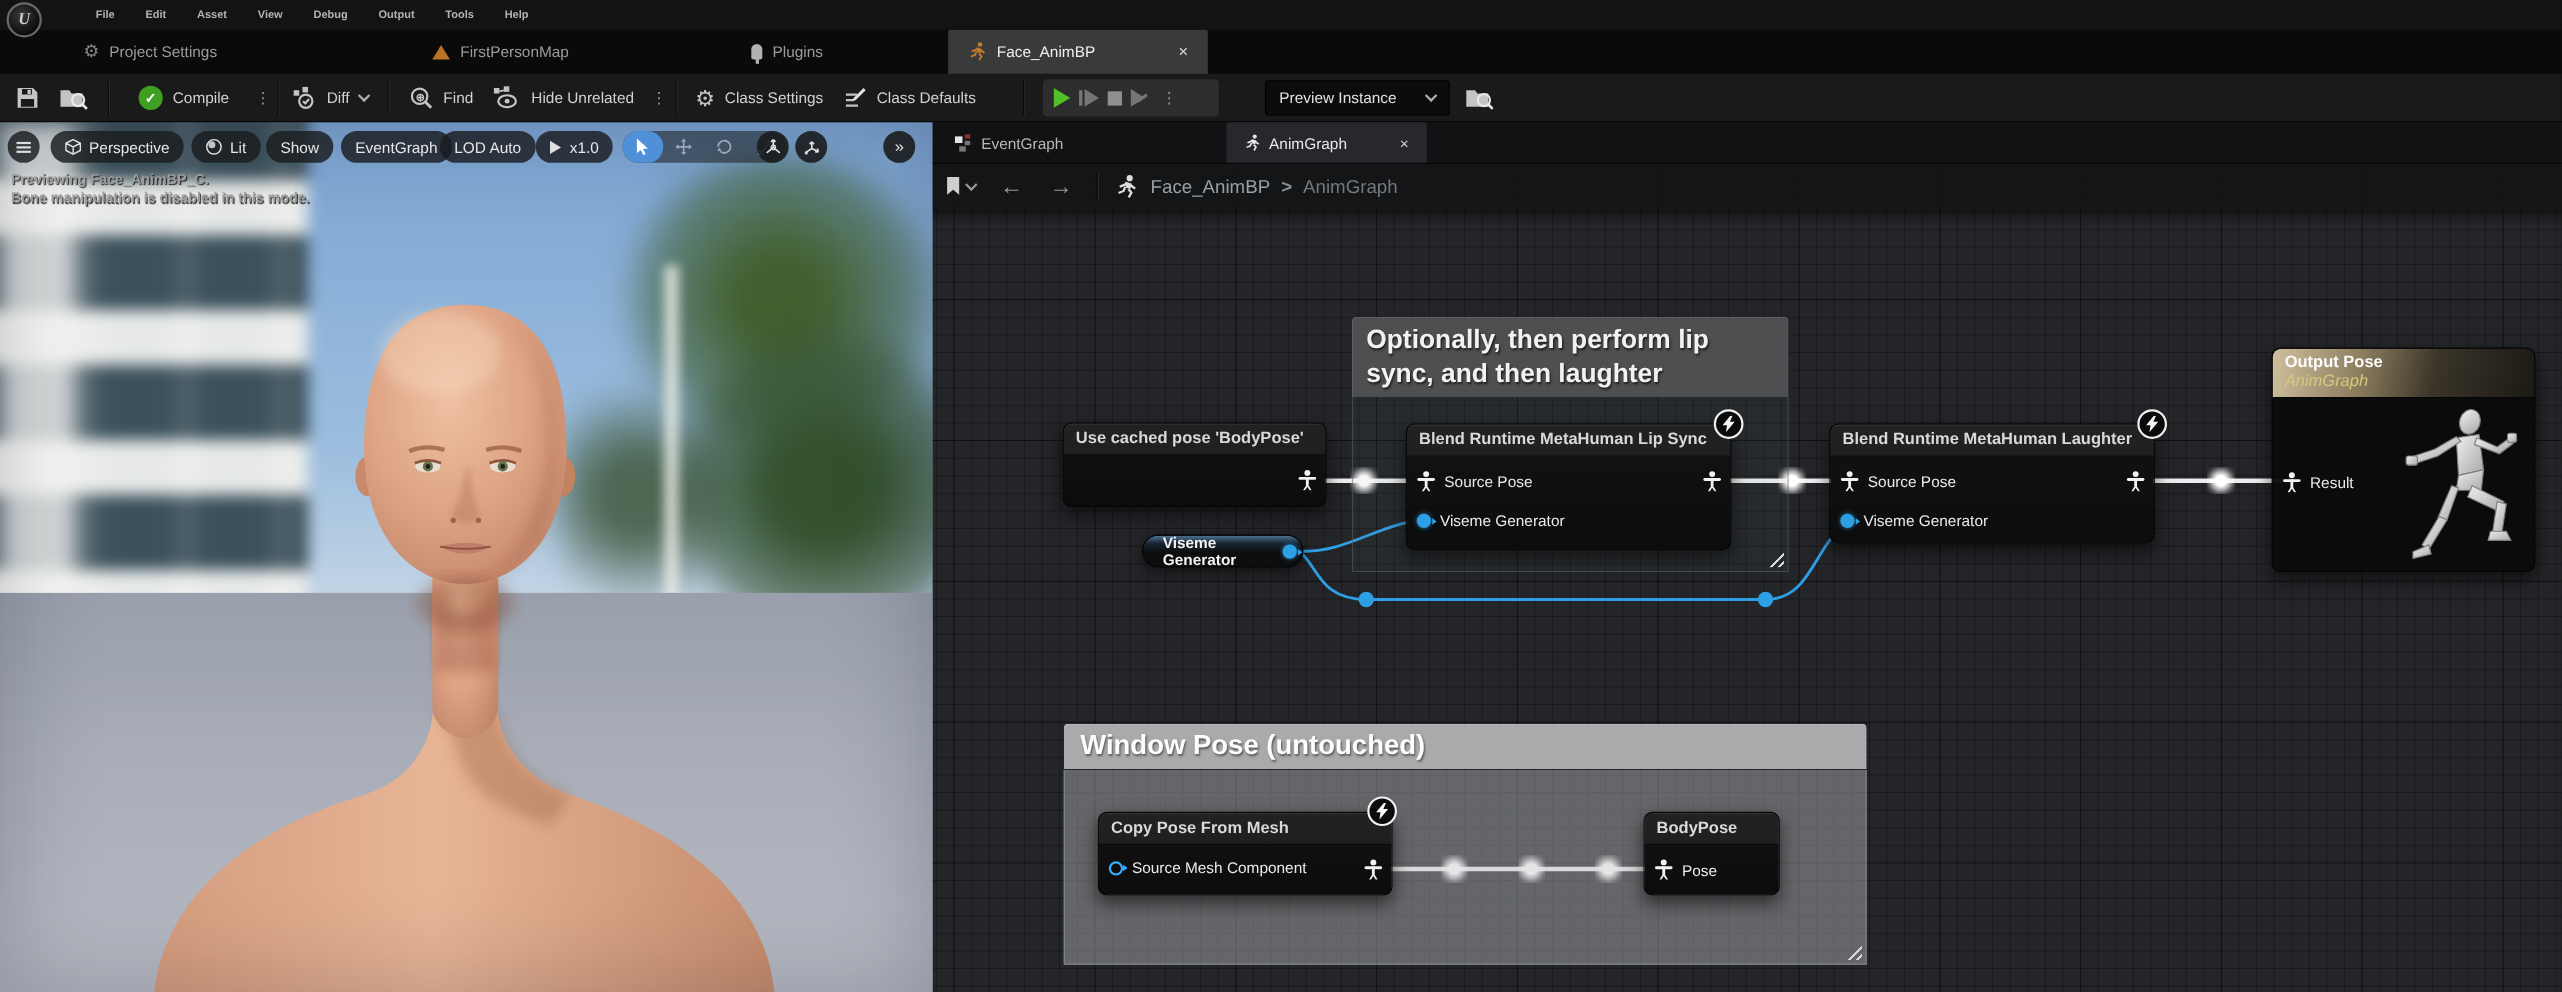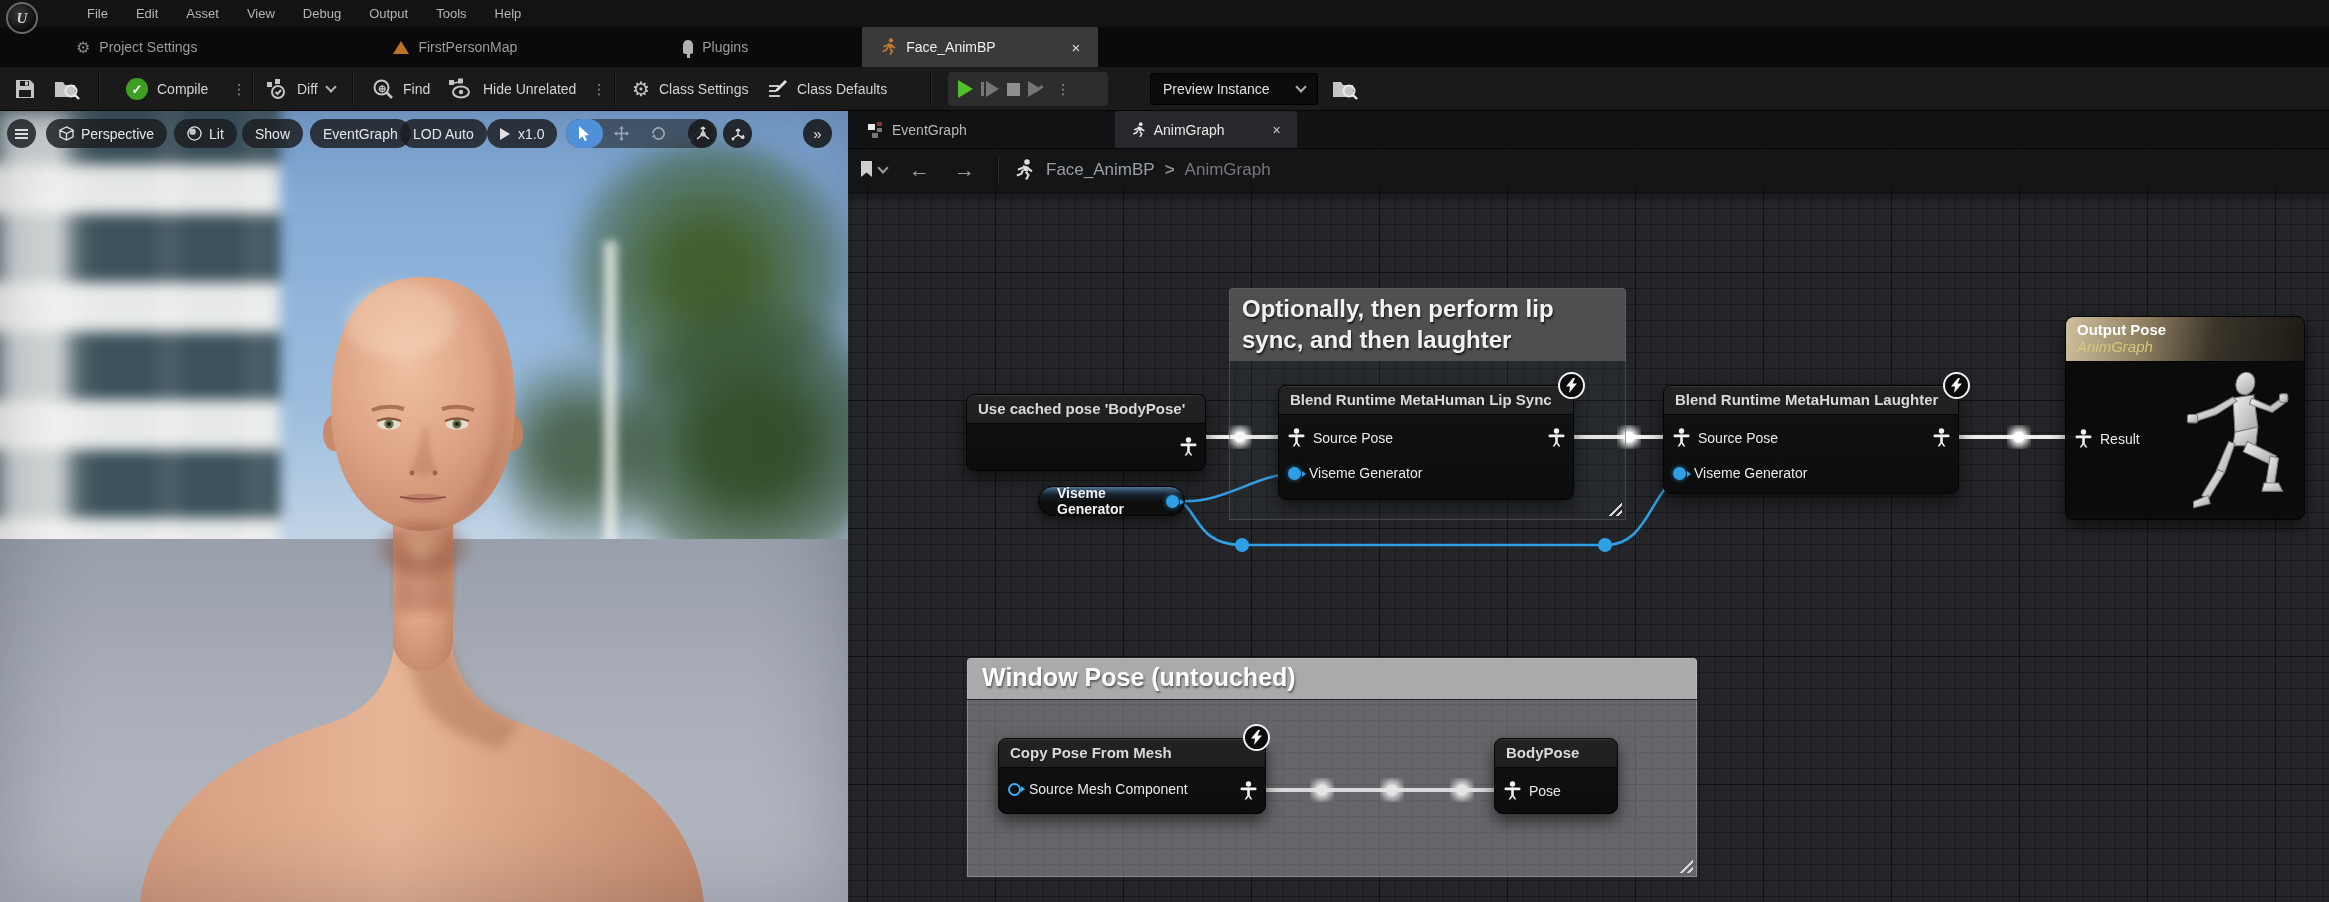--- a/index.html
+++ b/index.html
@@ -9,21 +9,21 @@
     font-family:"Liberation Sans", sans-serif; background:#141414;
     -webkit-font-smoothing:antialiased; color:#c8c8c8;
   }
 
   
   .menubar { position:absolute; left:0; top:0; width:100%; height:27px; background:#131313; display:flex; align-items:center; z-index:40; }
   .ue-logo { position:absolute; left:6px; top:2px; width:32px; height:32px; border-radius:50%;
     background:radial-gradient(circle at 40% 35%, #3a3a3a, #0c0c0c 70%); border:2px solid #6a6a6a; z-index:60;
     display:flex; align-items:center; justify-content:center; color:#cfcfcf; font-weight:bold; font-style:italic; font-size:15px; font-family:"Liberation Serif",serif;}
   .menu-items { display:flex; margin-left:75px; gap:4px; }
-  .menu-item { color:#b4b4b4; font-size:13px; padding:4px 12px; cursor:default; }
+  .menu-item { color:#b4b4b4; font-size:10px; padding:4px 12px; cursor:default;font-weight:bold; }
 
   
   .tabstrip { position:absolute; left:0; top:27px; width:100%; height:40px; background:#0a0a0a; display:flex; align-items:stretch; z-index:39; }
   .atab { display:flex; align-items:center; gap:9px; padding:0 18px; font-size:14px; color:#9b9b9b; }
   .atab .ticon { opacity:.85; }
   .atab.ghost1 { margin-left:58px; }
   .atab.ghost2 { margin-left:160px; }
   .atab.ghost3 { margin-left:130px; }
   .atab.active { margin-left:96px; background:#3a3a3a; color:#efefef; border-radius:2px 2px 0 0; width:236px; justify-content:flex-start; }
   .atab.active .close { margin-left:auto; color:#dcdcdc; font-size:15px; }
@@ -404,20 +404,24 @@
       <div class="pill round" style="left:723px;background:rgba(26,28,30,.9)">
         <svg width="16" height="16" viewBox="0 0 16 16">
             <path d="M2 13 L8 9 L14 12 M8 9 L8 3 M8 3 l-2 2 M8 3 l2 2 M14 12 l-3 0 M14 12 l-1 -3" stroke="#e0e0e0" stroke-width="1.5" fill="none"></path>
             <circle cx="3" cy="13" r="1.4" fill="#e0e0e0"></circle>
           </svg>
       </div>
       <div class="pill round" style="left:803px;background:rgba(26,28,30,.9)">
           <span style="font-size:15px;color:#e6e6e6">»</span>
         </div>
     </div>
+    <div class="vp-overlay-text">
+      <div>Previewing Face_AnimBP_C.</div>
+      <div>Bone manipulation is disabled in this mode.</div>
+    </div>
   </div>
 
   <div class="graph">
 
     <svg width="1481" height="791" viewBox="0 0 1481 791" style="position:absolute;left:0;top:0">
       <defs>
           <filter id="wglow">
             <feGaussianBlur stdDeviation="3.5"></feGaussianBlur>
           </filter>
         </defs>
@@ -506,21 +510,21 @@
     </div>
     <div class="graph-shadow"></div>
 
     <div class="comment" style="left:381px;top:177px;width:397px;height:232px">
       <div class="c1-header">Optionally, then perform lip sync, and then laughter</div>
       <div class="c1-body" style="position:absolute;left:0;right:0;top:73px;bottom:0">
         <div class="resize-handle"></div>
       </div>
     </div>
 
-    <div class="node" style="left:118px;top:283px;width:240px;height:77px">
+    <div class="node" style="left:118px;top:273px;width:240px;height:77px">
       <div class="node-title">Use cached pose 'BodyPose'</div>
       <div class="pin-row right" style="right:8px;top:42px">
         <svg width="17" height="19" viewBox="0 0 17 19">
             <g fill="#f2f2f2">
               <circle cx="8.5" cy="3" r="2.7"></circle>
               <rect x="0.5" y="6.6" width="16" height="2.6" rx="1.3"></rect>
               <rect x="7.2" y="6.6" width="2.6" height="8.5" rx="1.2"></rect>
               <path d="M7.2 14.5 L4.6 18.6 l1.8 0 2.1-3.2 2.1 3.2 1.8 0 -2.6-4.1 Z"></path>
             </g>
           </svg>

